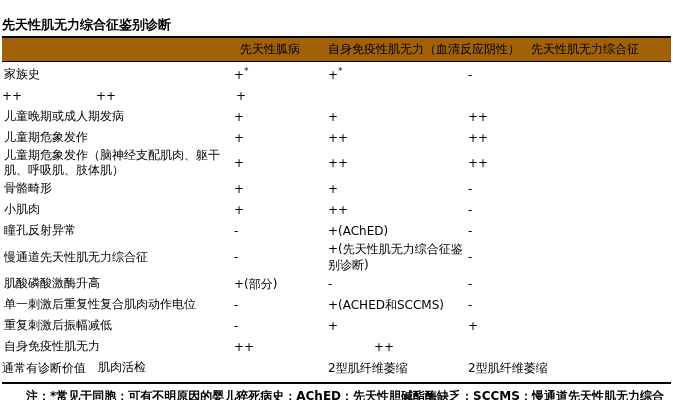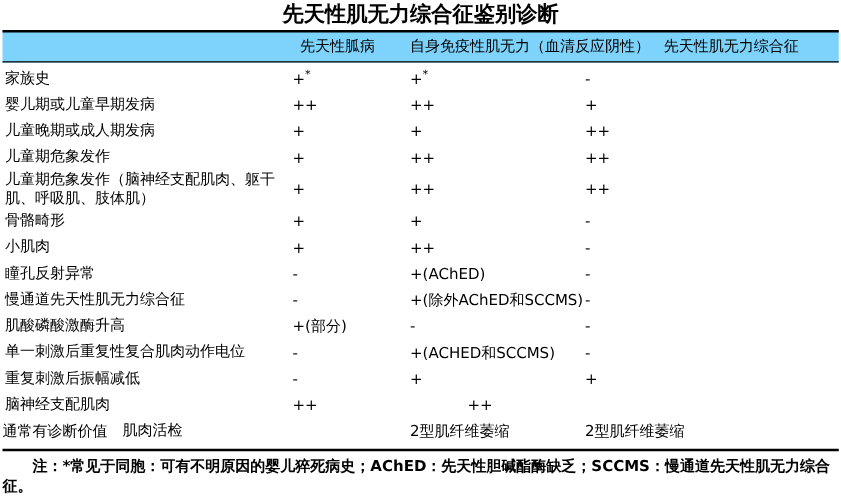--- a/index.html
+++ b/index.html
@@ -1,20 +1,20 @@
 <!DOCTYPE html>
 <html><head>
 <meta charset="utf-8">
 <style>
   html,body{margin:0;padding:0;background:#ffffff;color:#000;}
   body{width:673px;height:400px;font-family:"DejaVu Sans","Liberation Sans",sans-serif;}
   .page{position:relative;width:673px;height:400px;overflow:hidden;box-sizing:border-box;padding:0 2px;}
-  .title{font-weight:bold;font-size:17px;line-height:13px;text-align:center;padding:6px 0 5px 0;}
+  .title{font-weight:bold;font-size:13px;line-height:13px;padding:18px 0 5px 0;}
   .table{border-bottom:2px solid #000;}
-  .thead{display:flex;background:#7dd3fc;border-top:2px solid #000;border-bottom:1px solid #000;padding:3px 0 4px 0;}
+  .thead{display:flex;background:#a16207;border-top:2px solid #000;border-bottom:1px solid #000;padding:3px 0 4px 0;}
   .cell{font-size:12px;line-height:16px;box-sizing:border-box;}
   .label{width:232px;padding-left:2px;}
   .c1{width:94px;}
   .c2{width:140px;}
   .c3{flex:1;}
   .thead .c1{padding-left:6px;}
   .tbody{padding:2px 0 4px 0;}
   .trow{display:flex;align-items:center;min-height:21px;}
   .trow .label{line-height:15px;}
   sup{font-size:9px;line-height:0;}
@@ -34,21 +34,20 @@
       <div class="cell c2">先天性肌无力综合征</div>
     </div>
     <div class="tbody" id="tbody">
         <div class="trow">
           <div class="cell label">家族史</div>
           <div class="cell c1">+<sup>*</sup></div>
           <div class="cell c2">+<sup>*</sup></div>
           <div class="cell c3">-</div>
         </div>
         <div class="trow">
-          <div class="cell label">婴儿期或儿童早期发病</div>
           <div class="cell c1">++</div>
           <div class="cell c2">++</div>
           <div class="cell c3">+</div>
         </div>
         <div class="trow">
           <div class="cell label">儿童晚期或成人期发病</div>
           <div class="cell c1">+</div>
           <div class="cell c2">+</div>
           <div class="cell c3">++</div>
         </div>
@@ -78,21 +77,21 @@
         </div>
         <div class="trow">
           <div class="cell label">瞳孔反射异常</div>
           <div class="cell c1">-</div>
           <div class="cell c2">+(AChED)</div>
           <div class="cell c3">-</div>
         </div>
         <div class="trow">
           <div class="cell label">慢通道先天性肌无力综合征</div>
           <div class="cell c1">-</div>
-          <div class="cell c2">+(除外AChED和SCCMS)</div>
+          <div class="cell c2">+(先天性肌无力综合征鉴别诊断)</div>
           <div class="cell c3">-</div>
         </div>
         <div class="trow">
           <div class="cell label">肌酸磷酸激酶升高</div>
           <div class="cell c1">+(部分)</div>
           <div class="cell c2">-</div>
           <div class="cell c3">-</div>
         </div>
         <div class="trow">
           <div class="cell label">单一刺激后重复性复合肌肉动作电位</div>
@@ -100,21 +99,21 @@
           <div class="cell c2">+(ACHED和SCCMS)</div>
           <div class="cell c3">-</div>
         </div>
         <div class="trow">
           <div class="cell label">重复刺激后振幅减低</div>
           <div class="cell c1">-</div>
           <div class="cell c2">+</div>
           <div class="cell c3">+</div>
         </div>
         <div class="trow">
-          <div class="cell label">脑神经支配肌肉</div>
+          <div class="cell label">自身免疫性肌无力</div>
           <div class="cell c2">++</div>
           <div class="cell c3">++</div>
         </div>
         <div class="trow">
           <div class="cell c1">通常有诊断价值</div>
           <div class="cell label">肌肉活检</div>
           <div class="cell c2">2型肌纤维萎缩</div>
           <div class="cell c3">2型肌纤维萎缩</div>
         </div>
       </div>

